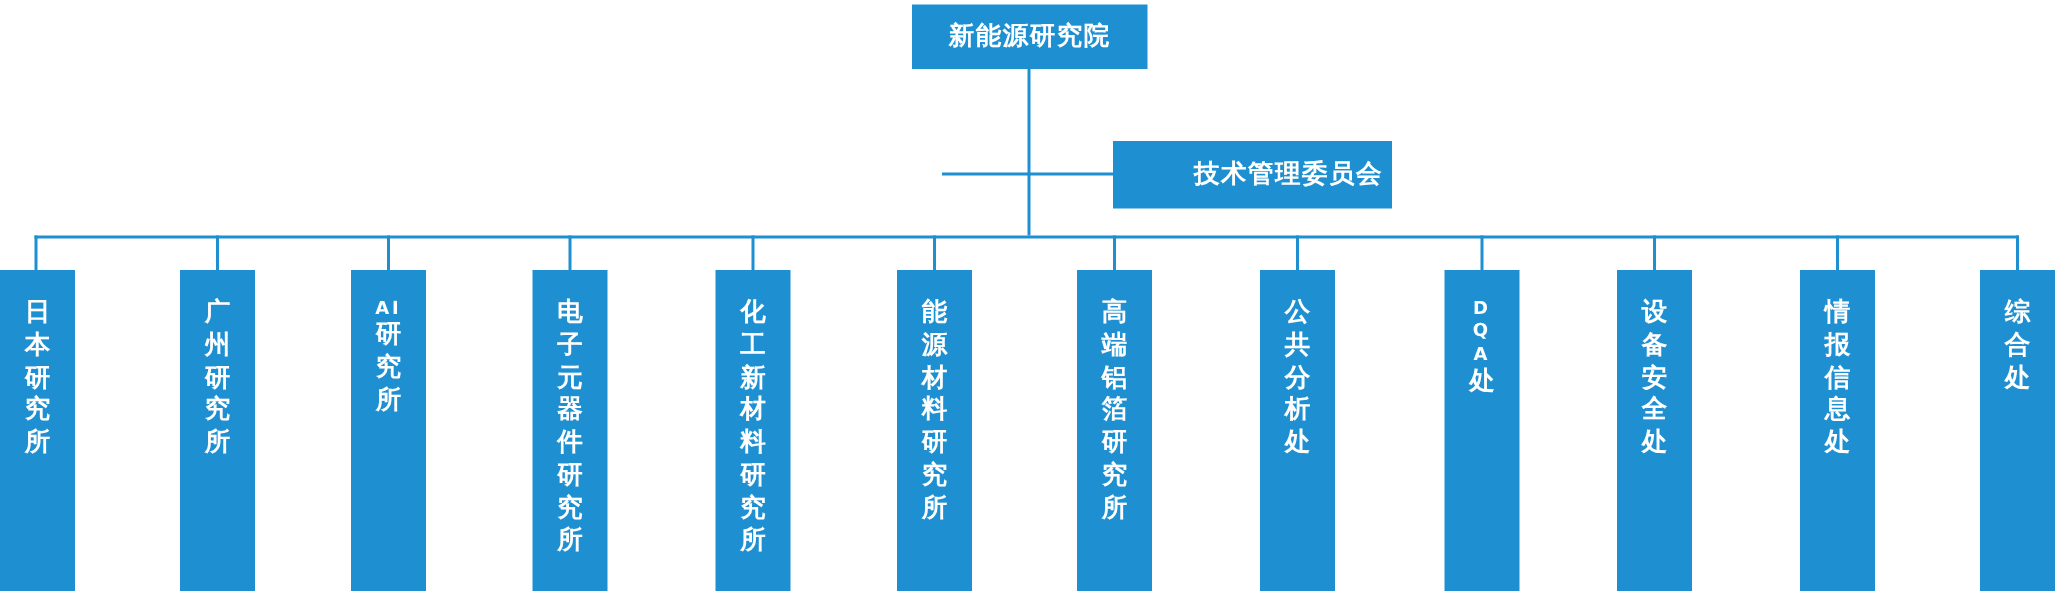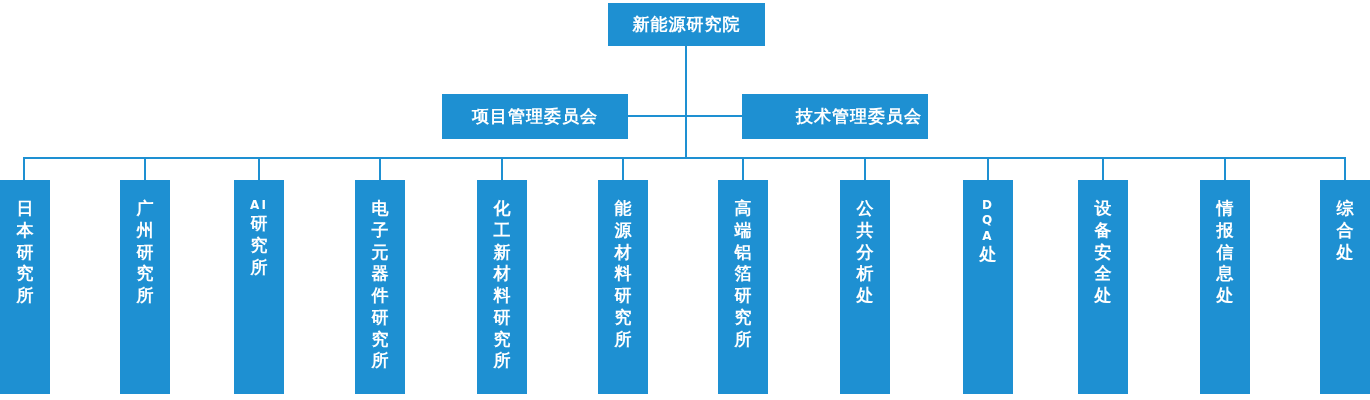--- a/index.html
+++ b/index.html
@@ -118,23 +118,20 @@
   <div class="line line-v" style="left:864px;  top:157px; height:23px;"></div>
   <div class="line line-v" style="left:987px;  top:157px; height:23px;"></div>
   <div class="line line-v" style="left:1102px; top:157px; height:23px;"></div>
   <div class="line line-v" style="left:1224px; top:157px; height:23px;"></div>
   <div class="line line-v" style="left:1344px; top:157px; height:23px;"></div>
 
   <div id="node-root" class="node node-h">
     <span>新能源研究院</span>
   </div>
 
-  <div id="node-committee-project" class="node node-h">
-    <span>项目管理委员会</span>
-  </div>
 
   <div id="node-committee-tech" class="node node-h">
     <span>技术管理委员会</span>
   </div>
 
   <div id="departments-container">
       <div class="node node-v" style="left: 0px;">
         <div class="vlabel">
           <span class="vchar">日</span>
           <span class="vchar">本</span>

